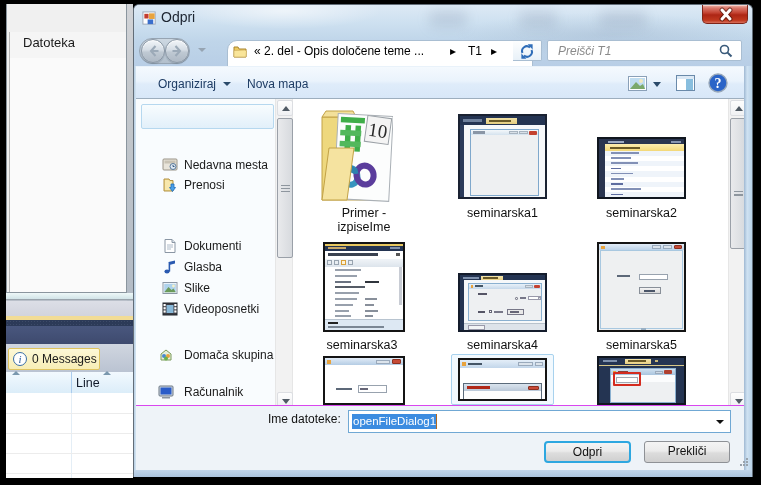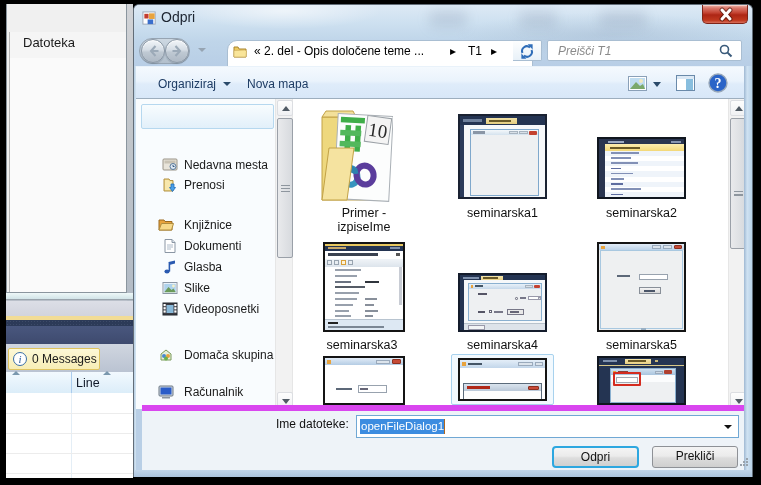--- a/index.html
+++ b/index.html
@@ -66,21 +66,21 @@
 .sbthumb{position:absolute;left:1px;width:16px;background:linear-gradient(90deg,#e9eaec,#d7dade);border:1px solid #9aa0a8;border-radius:2px;}
 .sbarr{position:absolute;left:4px;width:0;height:0;border-left:4px solid transparent;border-right:4px solid transparent;}
 .grip{position:absolute;left:3px;width:9px;height:1px;background:#8e969e;}
 #sbL{left:141px;}
 #sbR{left:594px;}
 
 #files{position:absolute;left:160px;top:0;width:434px;height:100%;background:#fff;font-size:12.5px;color:#111;}
 .flabel{position:absolute;text-align:center;}
 .thumb{position:absolute;overflow:hidden;}
 
-#footer{position:absolute;left:8px;top:400px;width:100%;height:68px;background:#eef3f8;border-top:6px solid #d946ef;font-size:12px;color:#111;}
+#footer{position:absolute;left:0;top:400px;width:100%;height:68px;background:#eef3f8;border-top:1px solid #d946ef;font-size:12px;color:#111;}
 #fnlabel{position:absolute;left:134px;top:6px;}
 #combo{position:absolute;left:214px;top:4px;width:383px;height:23px;background:#fff;border:1px solid #70a8d4;}
 #combo .sel{position:absolute;left:3px;top:3px;background:#3c8ce0;color:#fff;padding:0 1px;height:15px;line-height:15px;font-size:11.5px;}
 #combo .dd{position:absolute;right:6px;top:9px;width:0;height:0;border-left:4px solid transparent;border-right:4px solid transparent;border-top:4px solid #111;}
 .btn{position:absolute;top:35px;height:22px;font-size:12px;text-align:center;line-height:19px;color:#111;}
 #btnopen{left:410px;width:87px;background:linear-gradient(180deg,#f4f4f4 0%,#ebebeb 45%,#dddddd 55%,#d0d0d0 100%);border:2px solid #2da7e0;border-radius:4px;line-height:18px;}
 #btncancel{left:510px;width:86px;background:linear-gradient(180deg,#f4f4f4 0%,#ebebeb 45%,#dcdcdc 55%,#cfcfcf 100%);border:1px solid #8e9196;border-radius:3px;}
 
 #glassR{position:absolute;right:0;top:61px;width:8px;height:412px;background:linear-gradient(90deg,#9fb8d2,#cfe2f2 40%,#b9d2e8);}
 #glassB{position:absolute;left:0;top:465px;width:100%;height:8px;background:linear-gradient(180deg,#c2d6ea,#a9c2dc);}
@@ -213,27 +213,20 @@
           </svg>
           <span class="tx">Nedavna mesta</span>
         </div>
       <div class="npitem" style="top:76px">
           <svg class="ic sub" viewBox="0 0 16 16">
             <path d="M2 2 L7 2 L8 3.5 L11 3.5 L11 14 L2 14 Z" fill="#eed98c" stroke="#b39244"></path>
             <path d="M3 3 L6.5 3 L7.5 4.5 L10 4.5 L10 13 L3 13 Z" fill="#f7e7ac"></path>
             <path d="M11.5 6 L14.5 6 L14.5 9.5 L16 9.5 L13 13.5 L10 9.5 L11.5 9.5 Z" fill="#4aa0e8" stroke="#1d6ab8" stroke-width="0.8" transform="translate(-2.5,1)"></path>
           </svg>
           <span class="tx">Prenosi</span>
-        </div>
-      <div class="npitem" style="top:116px">
-          <svg class="ic" viewBox="0 0 16 16">
-            <path d="M1 3 L1 13 L14 13 L14 4.5 L7 4.5 L6 3 Z" fill="#e8a33d" stroke="#9a6a20"></path>
-            <path d="M1 13 L3.5 6.5 L15.5 6.5 L13.5 13 Z" fill="#f7d98a" stroke="#b08d3e"></path>
-          </svg>
-          <span class="tx">Knjižnice</span>
         </div>
       <div class="npitem" style="top:137px">
           <svg class="ic sub" viewBox="0 0 16 16">
             <path d="M3 1.5 L10 1.5 L13 4.5 L13 14.5 L3 14.5 Z" fill="#fff" stroke="#8a96a4"></path>
             <path d="M10 1.5 L10 4.5 L13 4.5" fill="#dce4ec" stroke="#8a96a4"></path>
             <path d="M5 7 h6 M5 9 h6 M5 11 h4" stroke="#9ab" stroke-width="0.8"></path>
           </svg>
           <span class="tx">Dokumenti</span>
         </div>
       <div class="npitem" style="top:179px">

